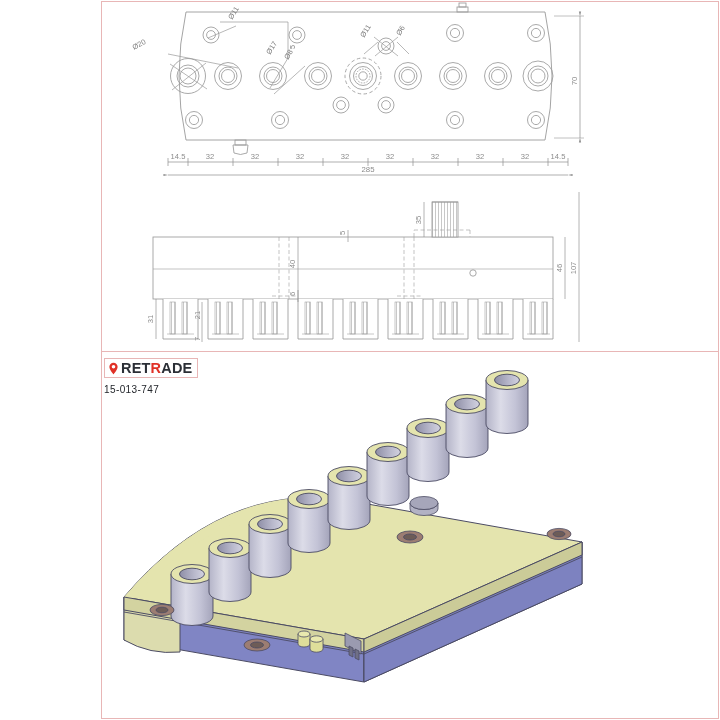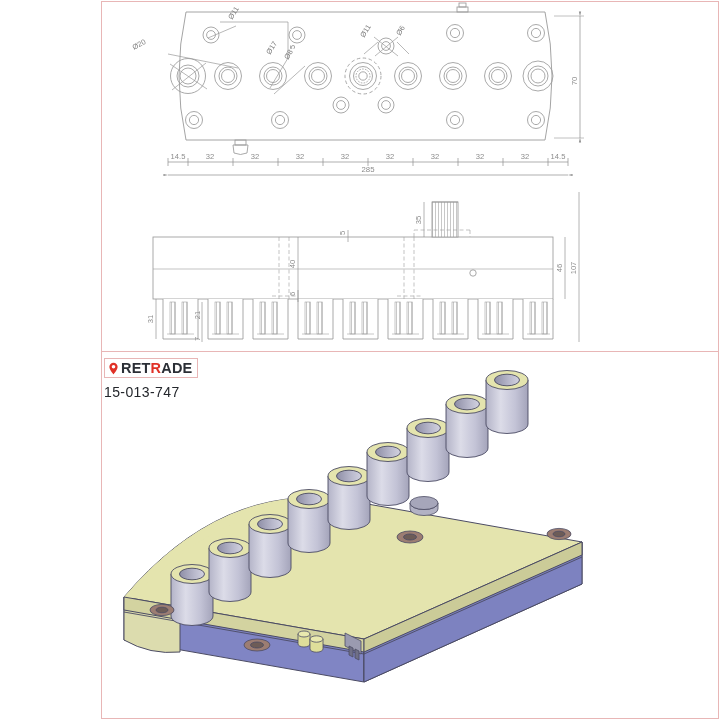--- a/index.html
+++ b/index.html
@@ -59,21 +59,21 @@
     font-size: 14.5px;
     font-weight: bold;
     letter-spacing: 0.2px;
     color: #2b2f36;
     line-height: 1;
     font-family: "Liberation Sans", sans-serif;
   }
   #logo-text .accent { color: #e03127; }
   #part-number {
     margin-top: 5px;
-    font-size: 14px;
+    font-size: 10px;
     color: #23262b;
     letter-spacing: 0.4px;
     font-family: "Liberation Sans", sans-serif;
   }
   
   #render-panel {
     position: absolute;
     left: 102px; top: 352px;
     width: 616px; height: 366px;
   }

